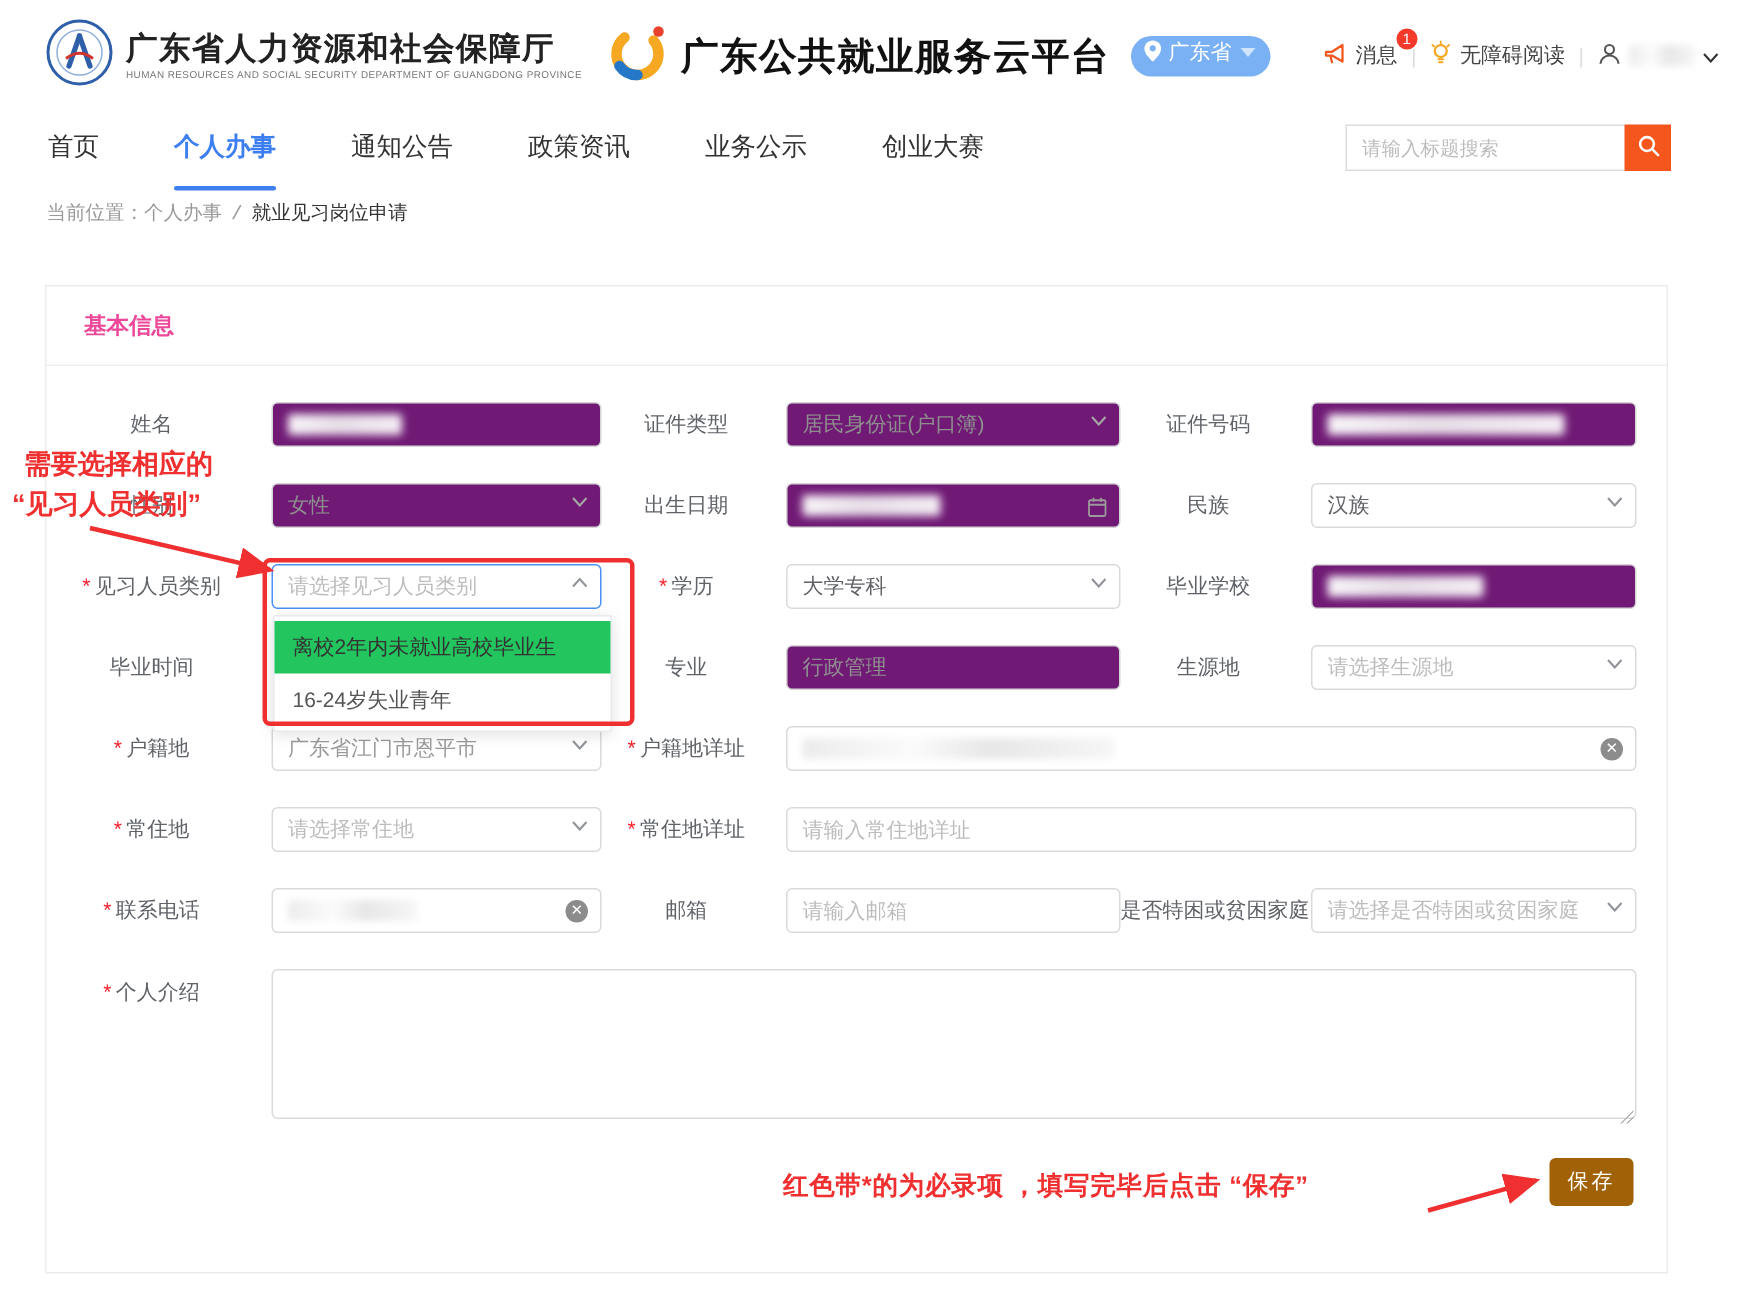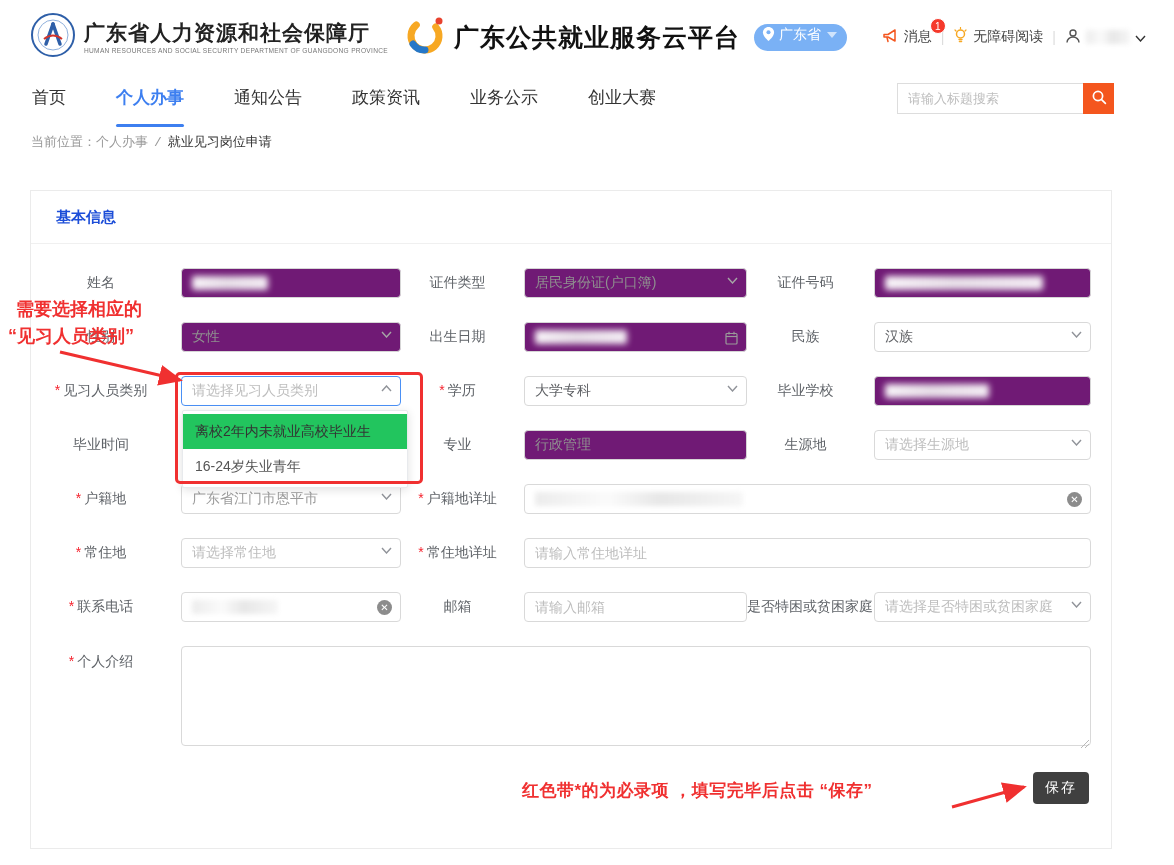--- a/index.html
+++ b/index.html
@@ -32,21 +32,21 @@
   .search input::placeholder { color:#bdbdbd; }
   .search-btn { width:31px; height:31px; background:#F4561E; border:none; display:flex; align-items:center; justify-content:center; cursor:pointer; }
 
   
   .breadcrumb { position:absolute; top:133px; left:31px; font-size:13px; color:#999;font-family:Liberation Mono, monospace; }
   .breadcrumb .sep { margin:0 6px; color:#999; }
   .breadcrumb .cur { color:#333; }
 
   
   .card { position:absolute; left:30px; top:190px; width:1082px; height:659px; border:1px solid #EBEBEB; background:#fff; }
-  .card-header { height:53px; border-bottom:1px solid #F0F0F0; display:flex; align-items:center; padding-left:25px; font-size:15px; font-weight:bold; color:#1d4ed8; }
+  .card-header { height:53px; border-bottom:1px solid #F0F0F0; display:flex; align-items:center; padding-left:25px; font-size:15px; font-weight:bold; color:#ec4899; }
   .card-body { padding-top:24px; position:relative; }
 
   .frow { display:flex; align-items:center; height:30px; margin-bottom:24px; position:relative; }
   .lbl { flex:none; text-align:center; padding-right:10px; font-size:14px; color:#5f6368; white-space:nowrap; }
   .lbl.c1 { width:150px; }
   .lbl.c2 { width:123px; }
   .lbl.c3 { width:127px; }
   .req { color:#F5222D; margin-right:3px; font-style:normal; }
 
   .fld { position:relative; flex:none; height:30px; border:1px solid #D9D9D9; border-radius:4px; background:#fff; display:flex; align-items:center; padding:0 26px 0 10px; font-size:14px; color:#606266; }
@@ -74,21 +74,21 @@
   .red-box { position:absolute; left:-7px; top:-5px; width:248px; height:112px; border:3px solid #F03030; border-radius:5px; z-index:30; pointer-events:none; }
 
   
   .ta-row { display:flex; margin-bottom:0; }
   .ta-wrap { position:relative; width:910px; }
   .ta-wrap textarea { width:910px; height:100px; border:1px solid #D9D9D9; border-radius:4px; resize:none; outline:none; font:inherit; padding:6px 10px; }
   .ta-wrap::after { content:""; position:absolute; right:2px; bottom:2px; width:10px; height:10px; pointer-events:none;
     background:linear-gradient(135deg,transparent 0 55%,#b9b9b9 55% 62%,transparent 62% 75%,#b9b9b9 75% 82%,transparent 82%); }
 
   .save-row { display:flex; justify-content:flex-end; padding-right:22px; margin-top:26px; }
-  .save-btn { width:56px; height:32px; background:#404040; color:#fff; border:none; border-radius:4px; font-size:14px; cursor:pointer; letter-spacing:2px; }
+  .save-btn { width:56px; height:32px; background:#a16207; color:#fff; border:none; border-radius:4px; font-size:14px; cursor:pointer; letter-spacing:2px; }
 
   
   .note-top { position:absolute; left:16px; top:296px; color:#F03030; font-size:18px; font-weight:bold; line-height:27px; z-index:40; }
   .note-top .l2 { margin-left:-8px; }
   .note-bottom { position:absolute; left:522px; top:779px; color:#F03030; font-size:17px; font-weight:bold; z-index:40; letter-spacing:.5px; }
   .arrows { position:absolute; left:0; top:0; z-index:40; pointer-events:none; }
 </style>
 </head>
 <body>
 

